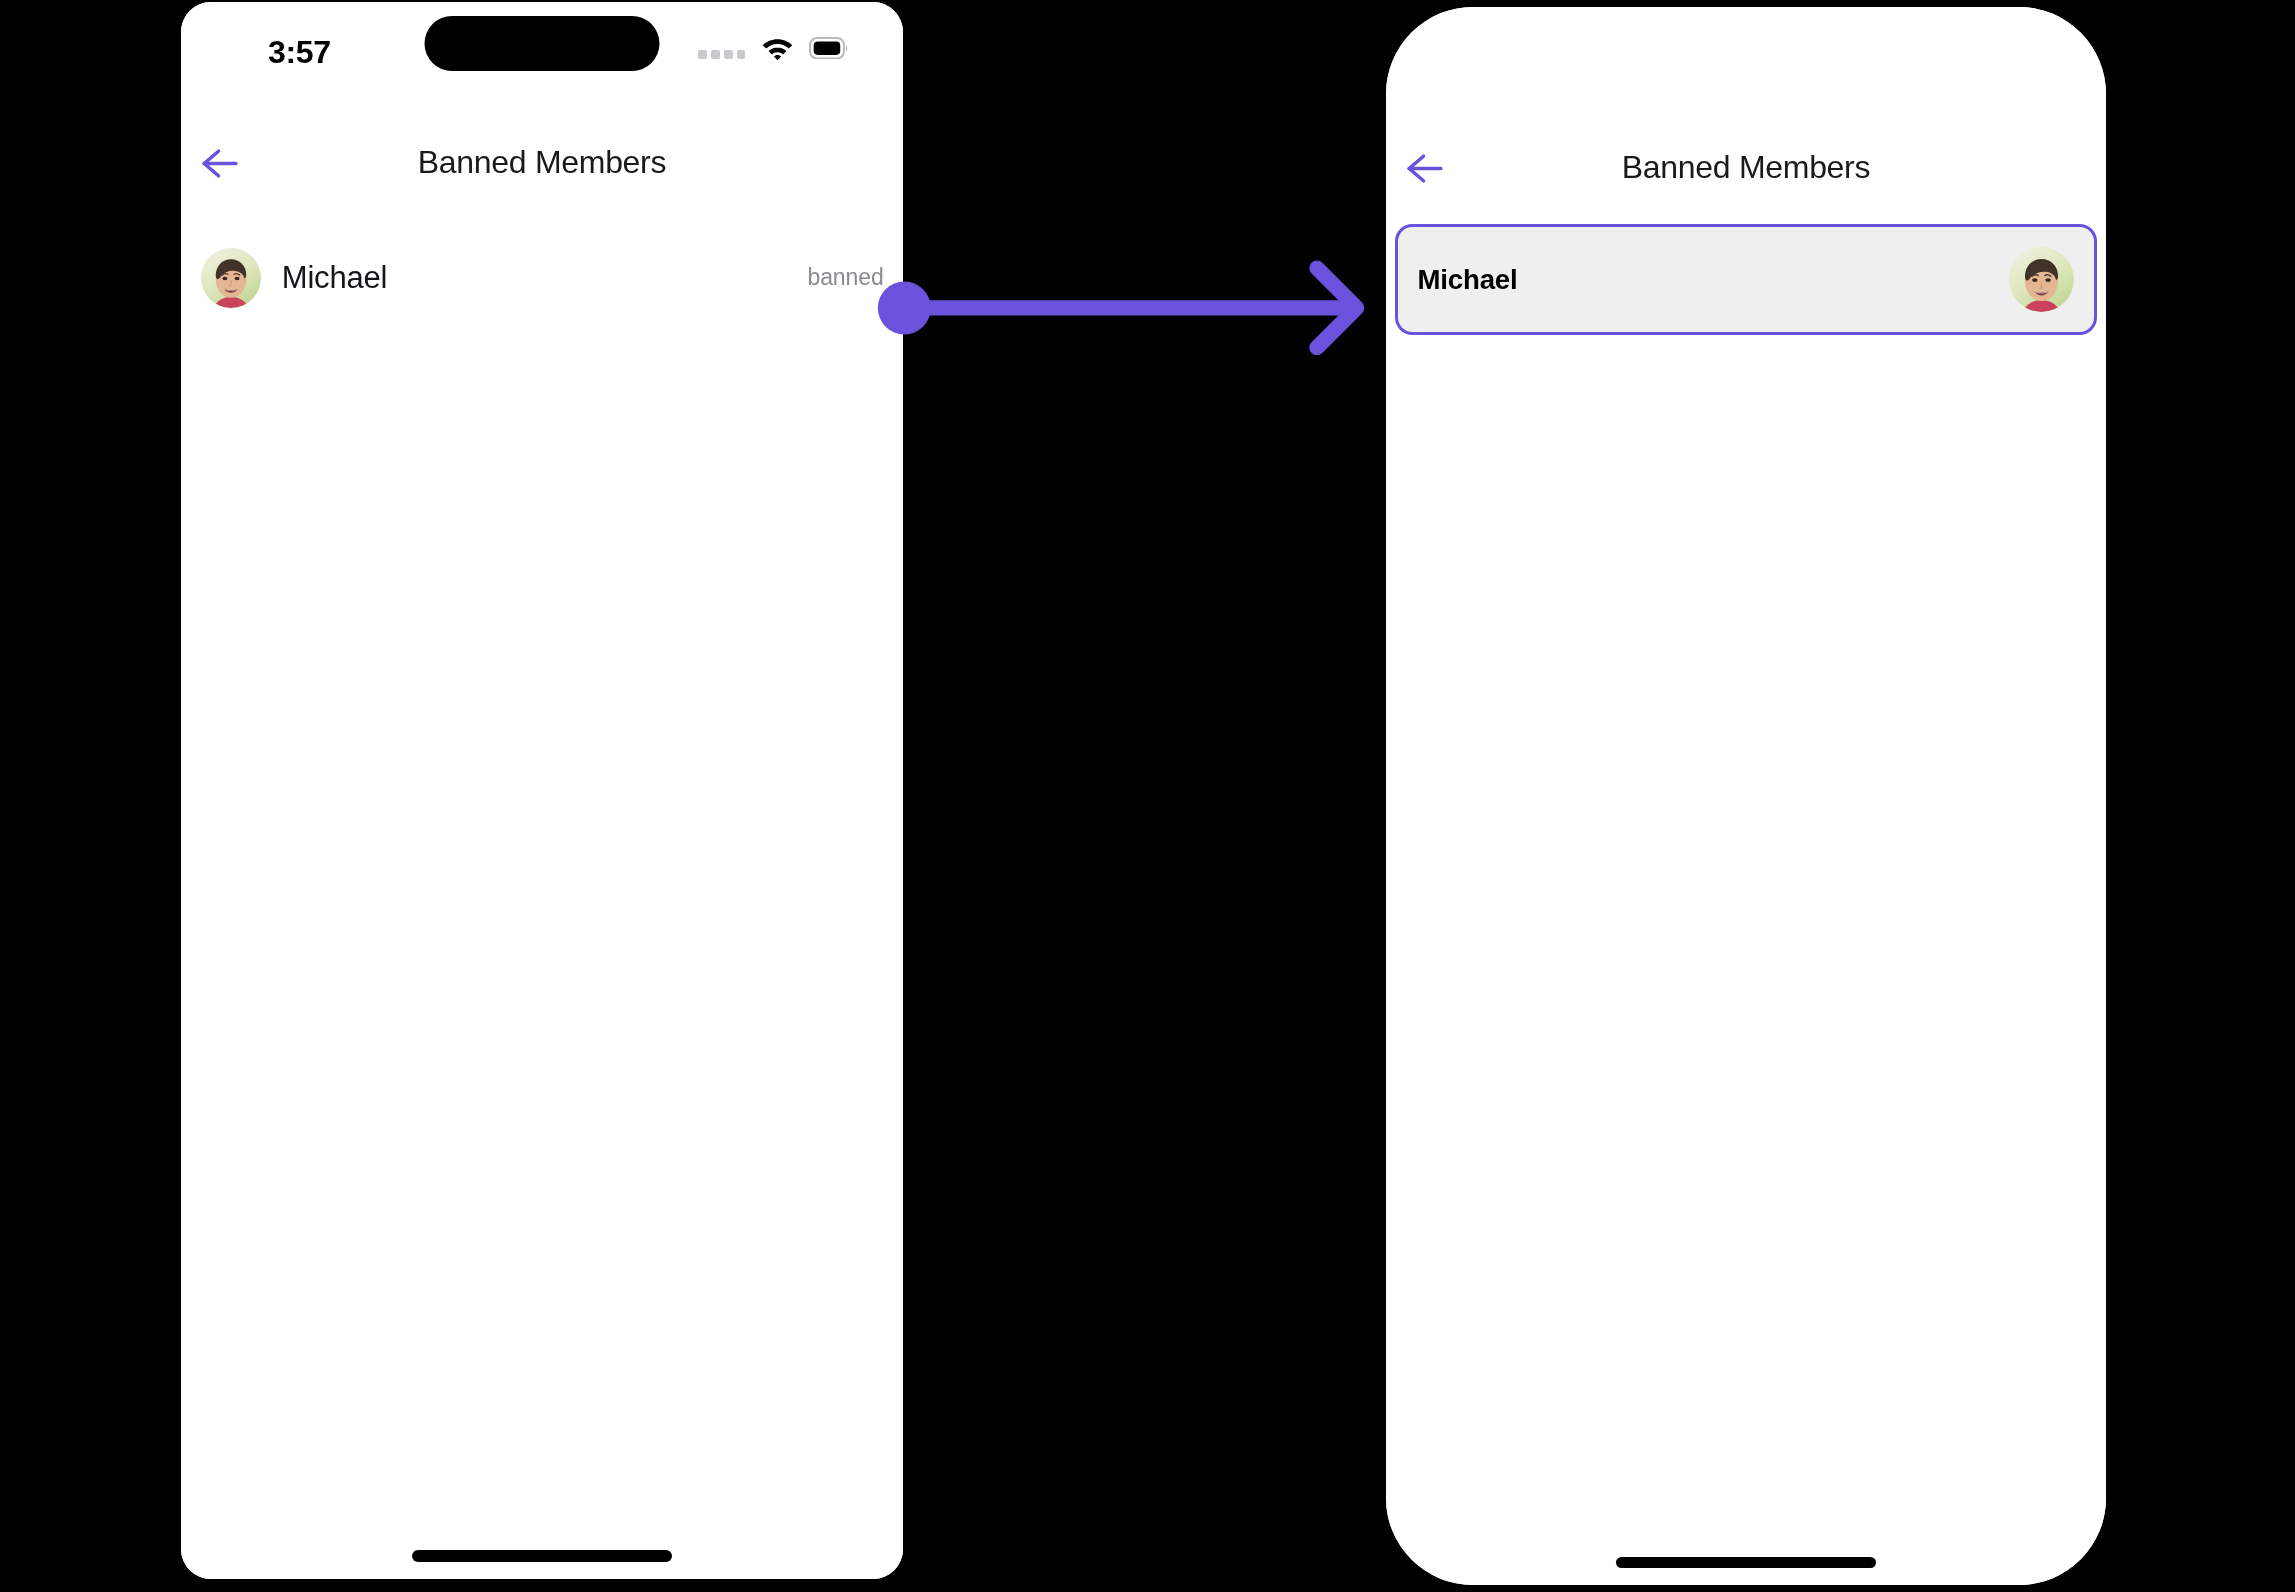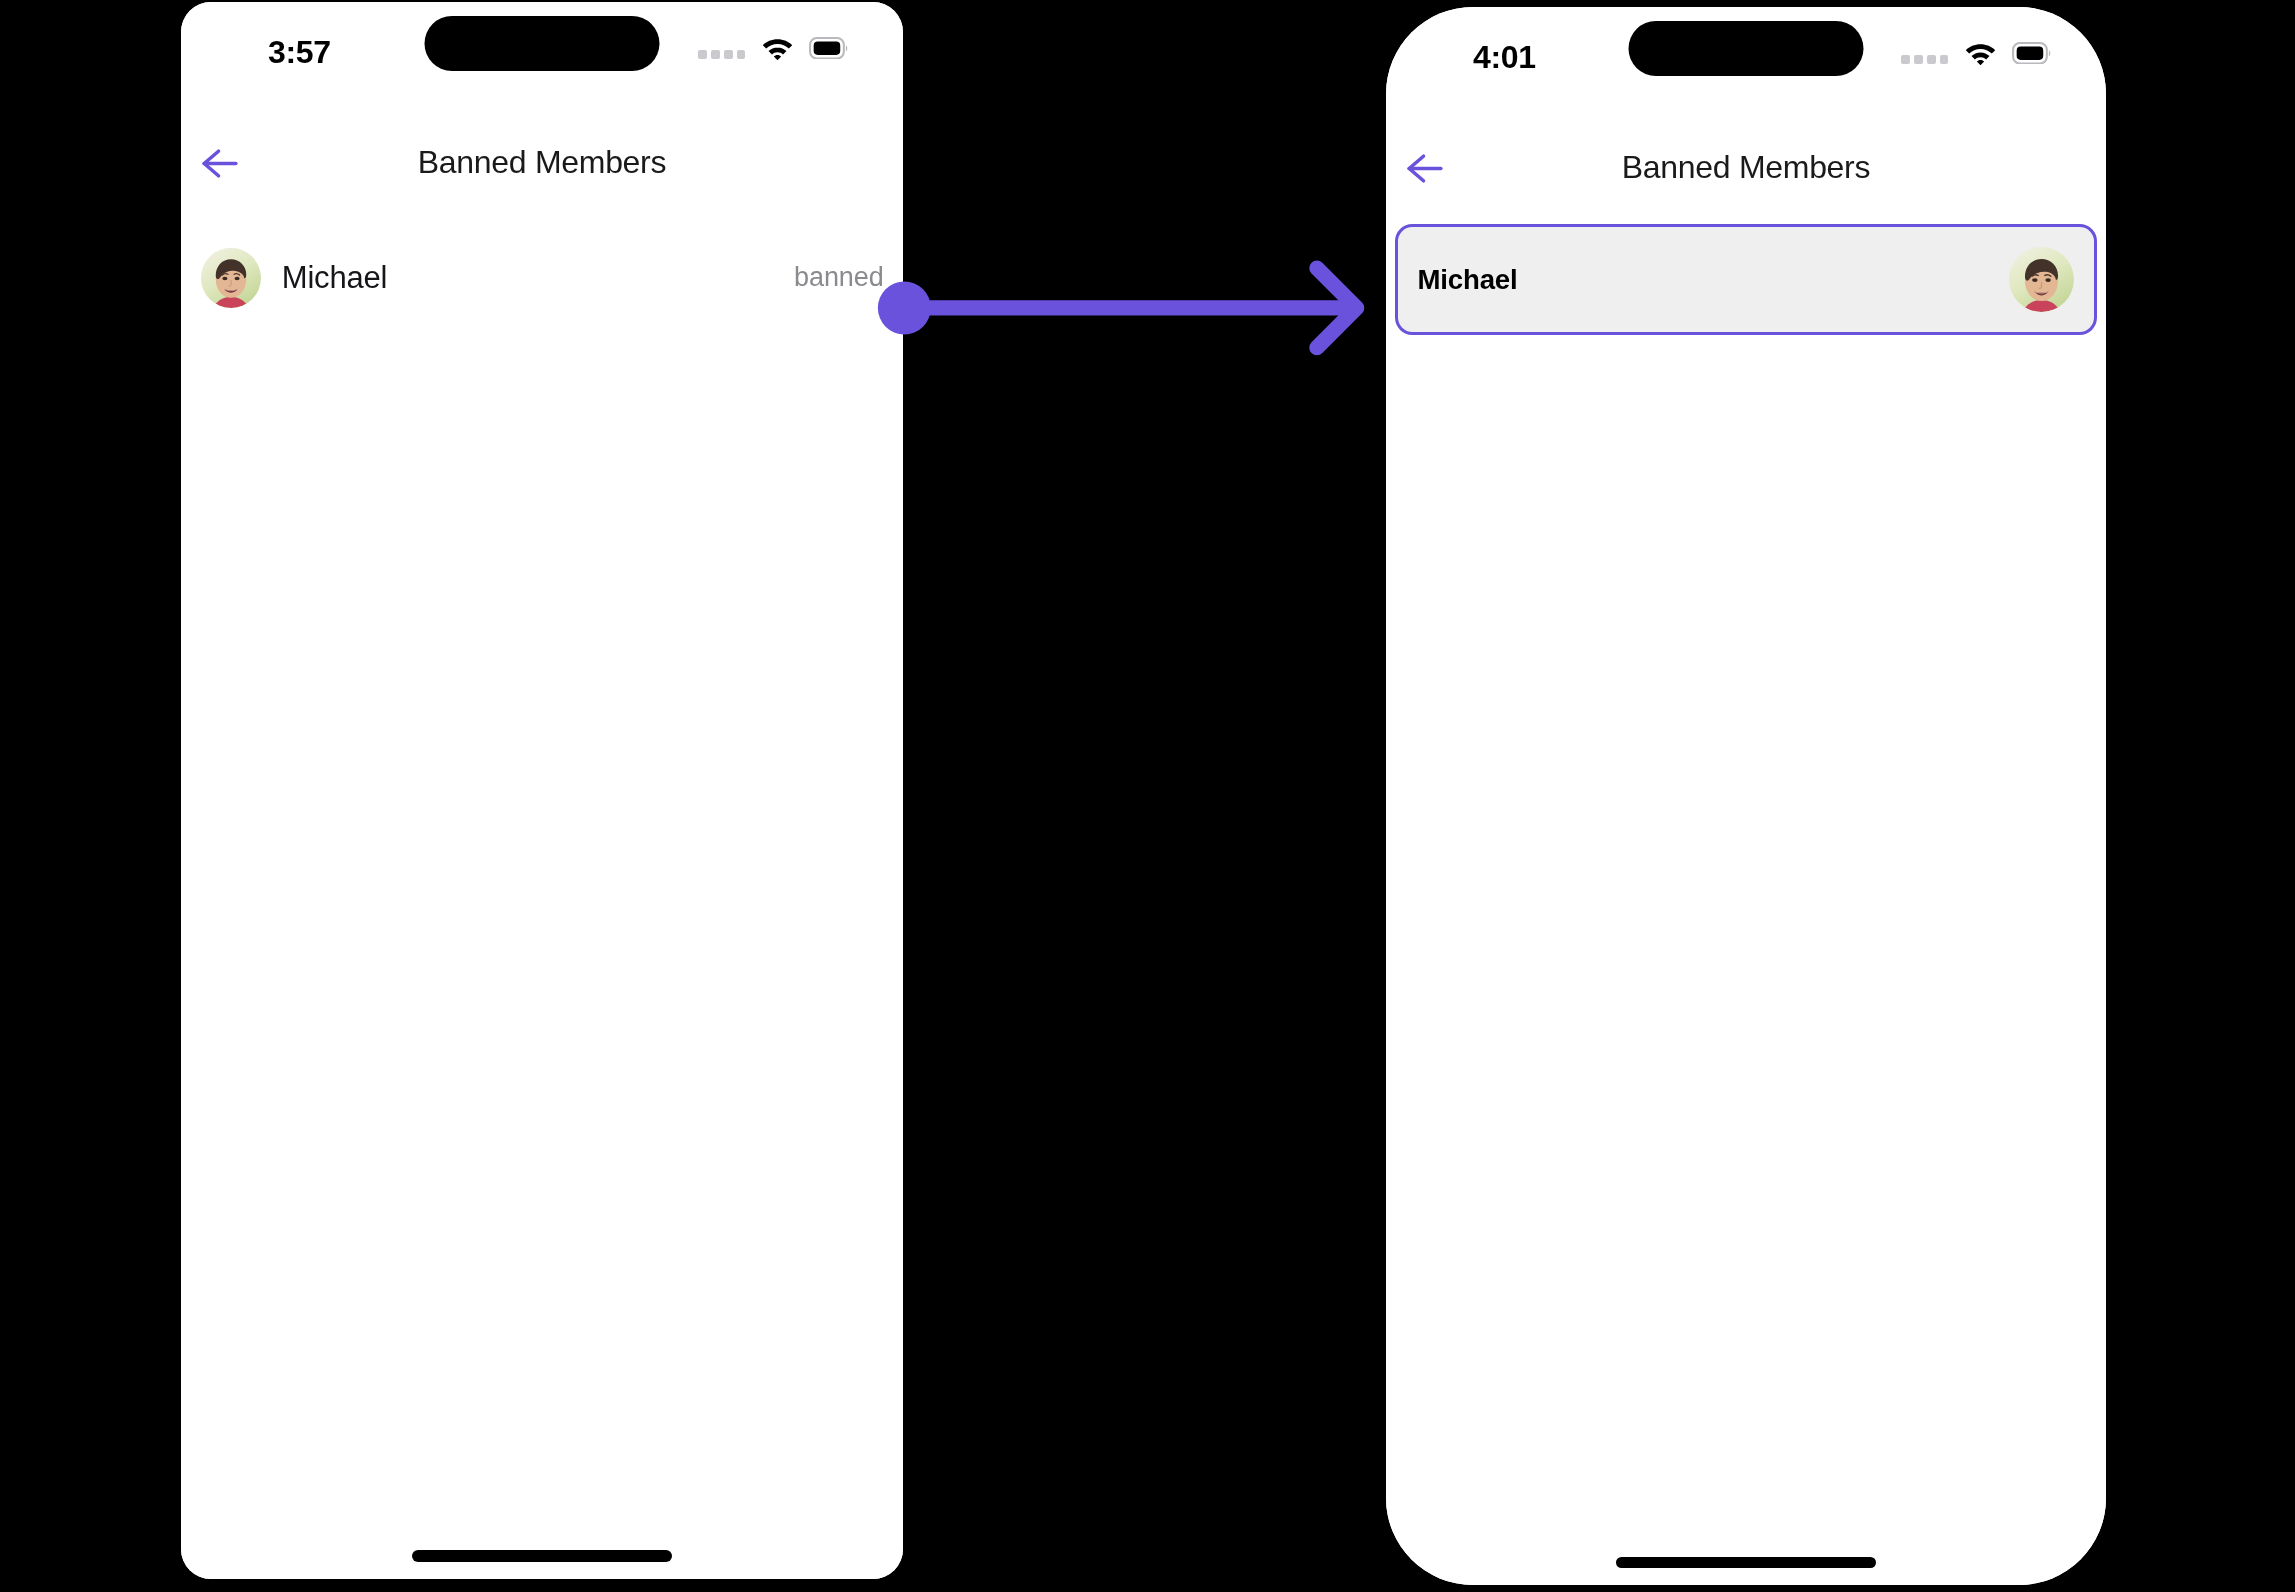--- a/index.html
+++ b/index.html
@@ -136,21 +136,21 @@
   .avatar .face { position: absolute; inset: 0; display: block; }
   .row-name {
     margin-left: 20.4px;
     font-size: 31px;
     font-weight: 400;
     color: #15151a;
     letter-spacing: -0.2px;
     flex: 1 1 auto;
   }
   .row-status {
-    font-size: 27px;
+    font-size: 23px;
     font-weight: 400;
     color: #8a8a8f;
     letter-spacing: -0.1px;
   }
 
   
   .card-row {
     position: absolute;
     left: 9.2px;
     right: 9.2px;
@@ -283,48 +283,20 @@
         <div class="row-status">banned</div>
       </div>
 
       <div class="home-indicator"></div>
     </div>
   </div>
 
   <div class="phone phone-right">
     <div class="screen">
 
-      <div class="status-bar">
-        <div class="status-time">4:01</div>
-
-        <div class="dynamic-island"></div>
-
-        <div class="status-right">
-          <span class="signal-dots">
-            <i></i>
-              <i></i>
-              <i></i>
-              <i></i>
-          </span>
-          <span>
-            <svg class="wifi-icon" viewBox="0 0 64 48" aria-hidden="true">
-              <path d="M32 6.5C20.5 6.5 10.3 10.9 3.2 17.9l6.6 6.8C15.6 19 23.3 15.7 32 15.7s16.4 3.3 22.2 9l6.6-6.8C53.7 10.9 43.5 6.5 32 6.5Z" fill="#000"></path>
-              <path d="M32 22.3c-7 0-13.2 2.8-17.6 7.3l6.7 6.8c2.8-2.9 6.6-4.6 10.9-4.6s8.1 1.7 10.9 4.6l6.7-6.8c-4.4-4.5-10.6-7.3-17.6-7.3Z" fill="#000"></path>
-              <path d="M32 37.1c-2.9 0-5.4 1.2-7.2 3.1L32 47.5l7.2-7.3c-1.8-1.9-4.3-3.1-7.2-3.1Z" fill="#000"></path>
-            </svg>
-          </span>
-          <span>
-            <svg class="battery-icon" viewBox="0 0 78 44" aria-hidden="true">
-              <rect x="2" y="2" width="66" height="40" rx="13" fill="none" stroke="#b9b9be" stroke-width="4"></rect>
-              <rect x="9" y="9" width="52" height="26" rx="8" fill="#000"></rect>
-              <path d="M72 16c3.6 1.3 3.6 10.7 0 12V16Z" fill="#b9b9be"></path>
-            </svg>
-          </span>
-        </div>
-      </div>
 
       <div class="nav-bar">
         <div class="back-arrow">
           <svg viewBox="0 0 92 84" aria-hidden="true">
             <path d="M44 18 16 42l28 24" fill="none" stroke="#6B52DC" stroke-width="7" stroke-linecap="round" stroke-linejoin="round"></path>
             <path d="M16 42h62" fill="none" stroke="#6B52DC" stroke-width="7" stroke-linecap="round"></path>
           </svg>
         </div>
         <div class="nav-title">Banned Members</div>
       </div>

